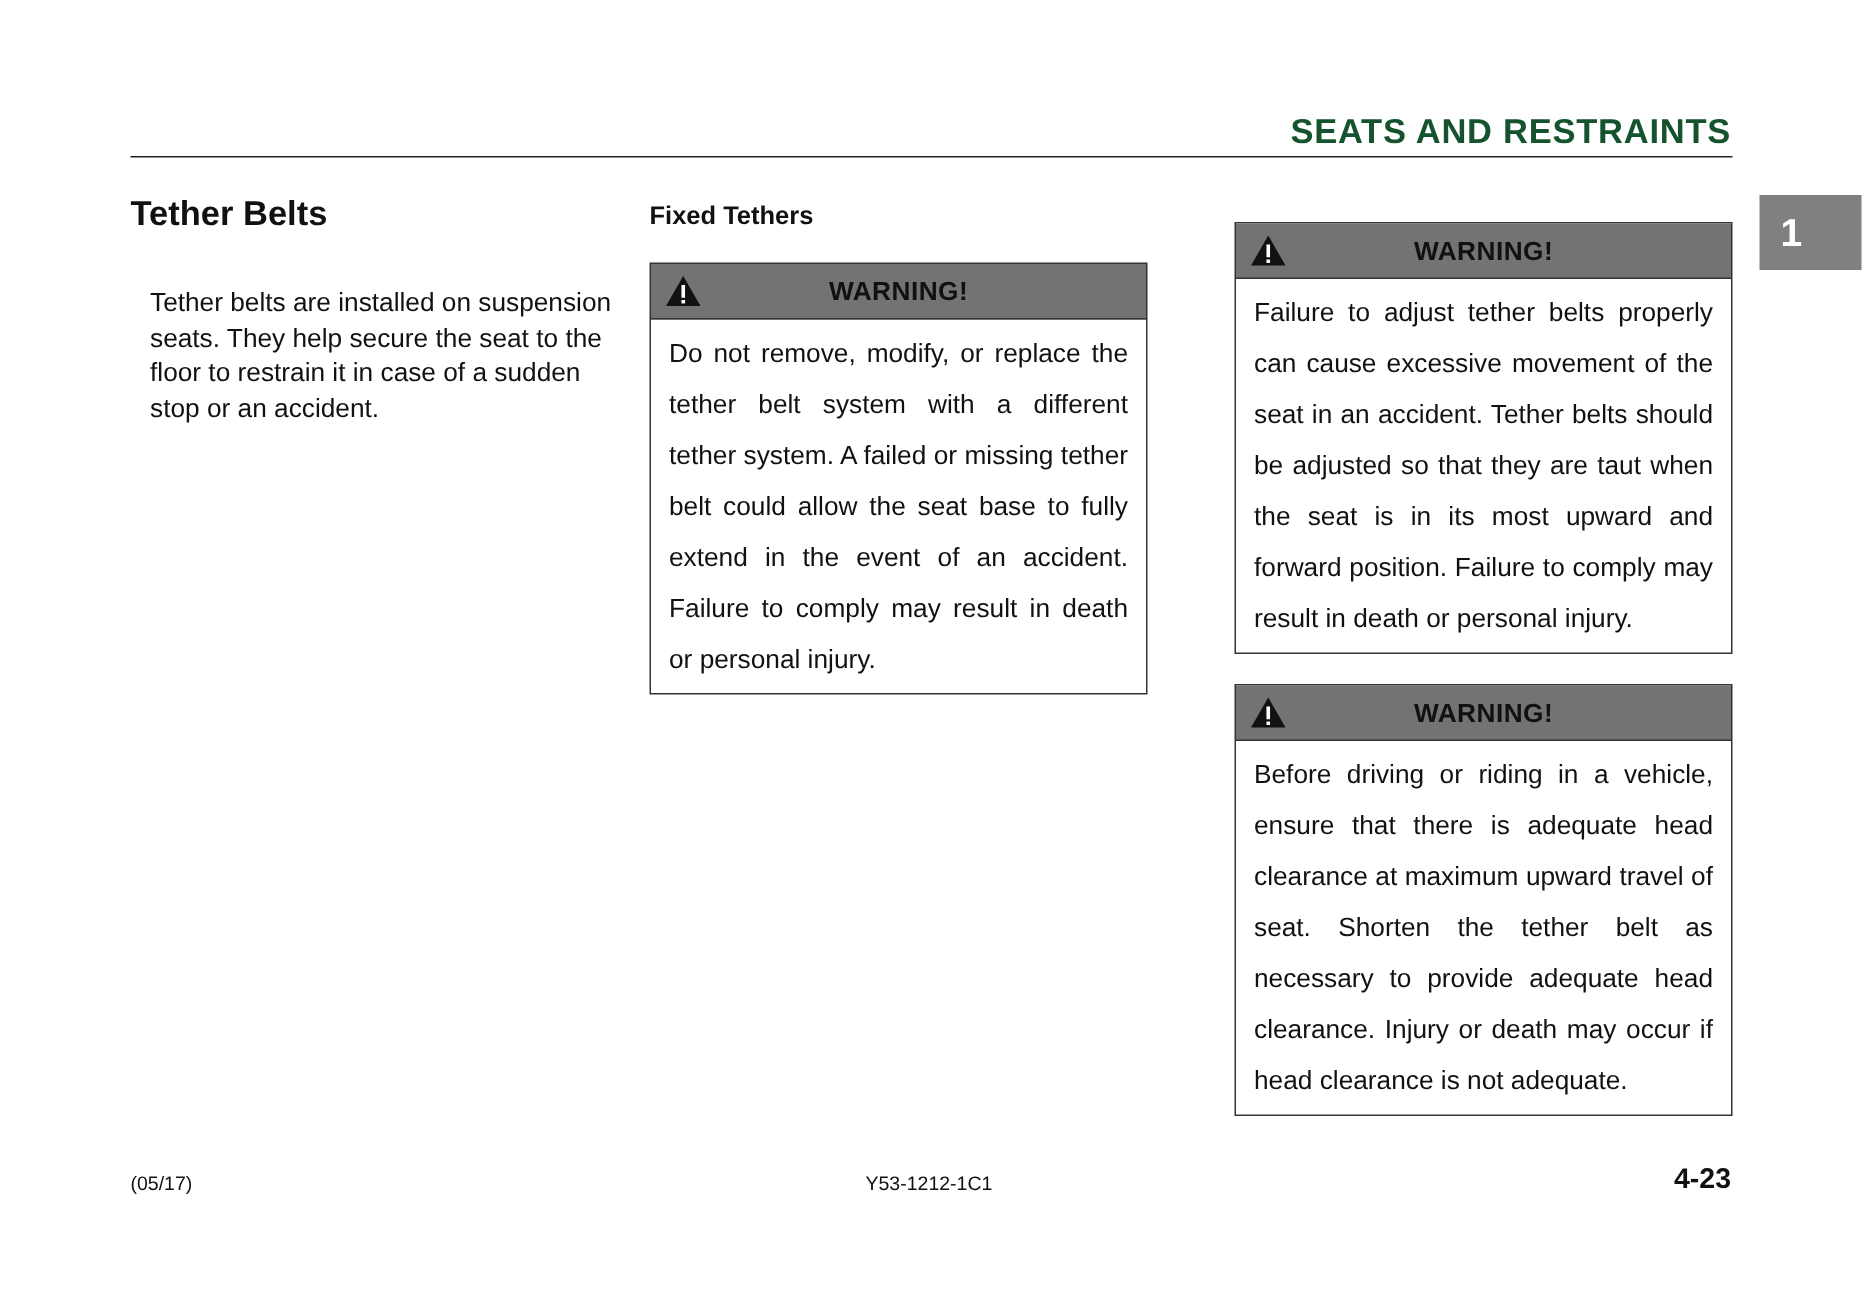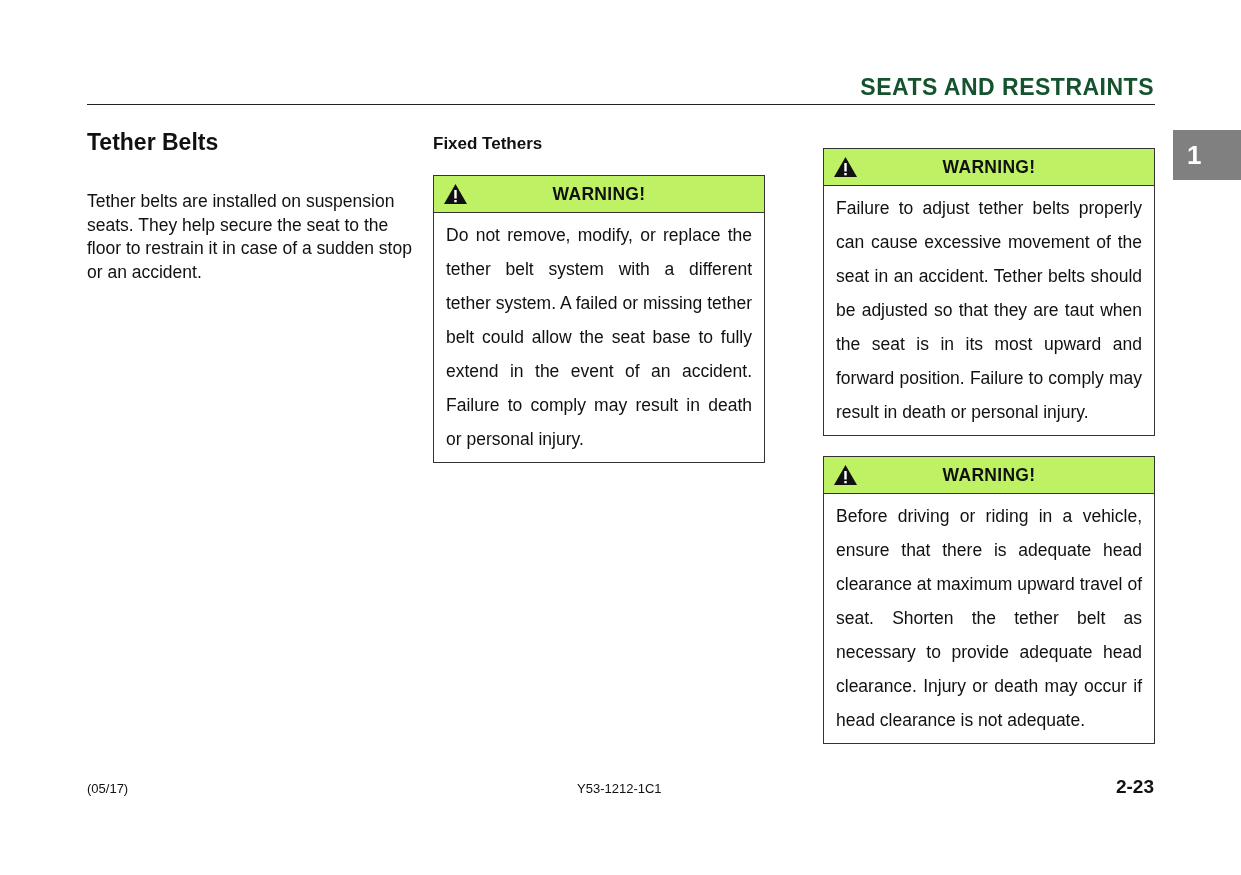--- a/index.html
+++ b/index.html
@@ -20,27 +20,27 @@
     background: #808080; color: #fff; font-weight: bold; font-size: 26px;
     display: flex; align-items: center; justify-content: flex-start; padding-left: 14px; box-sizing: border-box;
   }
   .col { position: absolute; }
   .col1 { left: 87px; top: 128px; width: 335px; }
   .col2 { left: 433px; top: 133px; width: 332px; }
   .col3 { left: 823px; top: 148px; width: 332px; }
 
   .h1 { font-size: 23px; font-weight: bold; margin: 0 0 34px 0; line-height: 28px; }
   .h2 { font-size: 17px; font-weight: bold; margin: 0 0 20px 0; line-height: 22px; }
-  .para { font-size: 17.5px; line-height: 23.5px; margin: 0; }
+  .para { font-size: 17.5px; line-height: 23.5px; margin: 13px; }
 
   .warn {
     border: 1px solid #333; background: #fff; box-sizing: border-box;
   }
   .warn-head {
-    background: #bef264; height: 36px; border-bottom: 1.5px solid #333;
+    background: #737373; height: 36px; border-bottom: 1.5px solid #333;
     position: relative; display: flex; align-items: center; justify-content: center;
     font-weight: bold; font-size: 17.5px; letter-spacing: 0.3px;
   }
   .warn-icon { position: absolute; left: 9px; top: 7px; width: 25px; height: 22px; }
   .warn-body {
     padding: 5px 12px 6px 12px; font-size: 17.5px; line-height: 34px; text-align: justify;
     hyphens: manual;
   }
   .col2 .warn { margin-top: 18px; }
   .col3 .warn + .warn { margin-top: 20px; }
@@ -98,13 +98,13 @@
         <rect x="11.3" y="17" width="2.4" height="2.3" fill="#fff"></rect>
       </svg>
       <span>WARNING!</span>
     </div>
     <div class="warn-body">Before driving or riding in a vehi­cle, ensure that there is adequate head clearance at maximum upward travel of seat. Shorten the tether belt as necessary to provide adequate head clearance. Injury or death may occur if head clearance is not ade­quate.</div>
   </div>
 </div>
 
 <div class="footer-left">(05/17)</div>
 <div class="footer-center">Y53-1212-1C1</div>
-<div class="footer-right">2-23</div>
+<div class="footer-right">4-23</div>
 
 </body></html>

